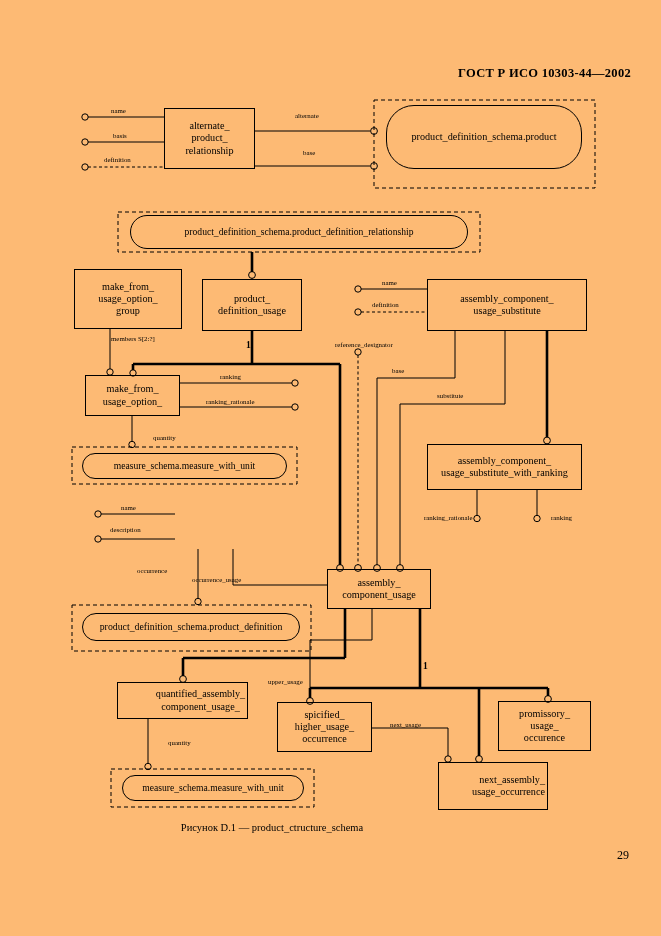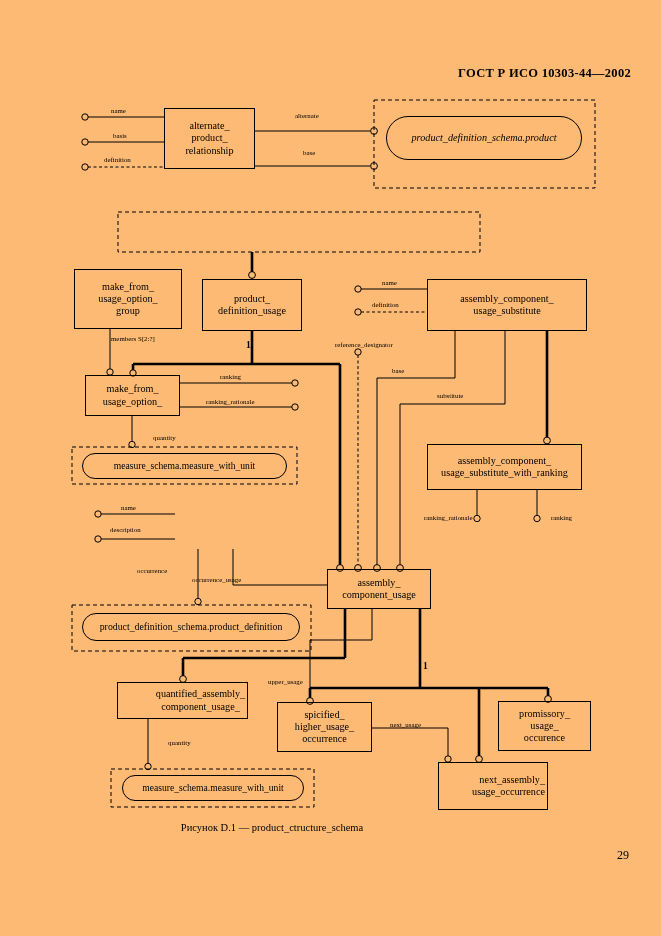--- a/index.html
+++ b/index.html
@@ -133,24 +133,27 @@
       <line x1="148" y1="719" x2="148" y2="763"></line>
         <circle cx="148" cy="766.5" r="3.2"></circle>
       <rect x="111" y="769" width="203" height="38" stroke-dasharray="4,3"></rect>
     </g>
   </svg>
 
   <div class="ent" style="left:164px;top:108px;width:91px;height:61px;border:1.2px solid #000;">
     <span>alternate_<br>product_<br>relationship</span>
   </div>
 
-  <div class="ent" style="left:386px;top:116px;width:196px;height:44px;border:1.2px solid #000;border-radius:28px;font-style:italic;">
+  <div class="ent" style="left:386px;top:105px;width:196px;height:64px;border:1.2px solid #000;border-radius:28px;">
     <span>product_definition_schema.product</span>
   </div>
 
+  <div class="ent" style="left:130px;top:215px;width:338px;height:34px;border:1.2px solid #000;border-radius:17px;font-size:9.6px;">
+    <span>product_definition_schema.product_definition_relationship</span>
+  </div>
 
   <div class="ent" style="left:74px;top:269px;width:108px;height:60px;border:1.2px solid #000;">
     <span>make_from_<br>usage_option_<br>group</span>
   </div>
 
   <div class="ent" style="left:202px;top:279px;width:100px;height:52px;border:1.2px solid #000;">
     <span>product_<br>definition_usage</span>
   </div>
 
   <div class="ent" style="left:427px;top:279px;width:160px;height:52px;border:1.2px solid #000;">

